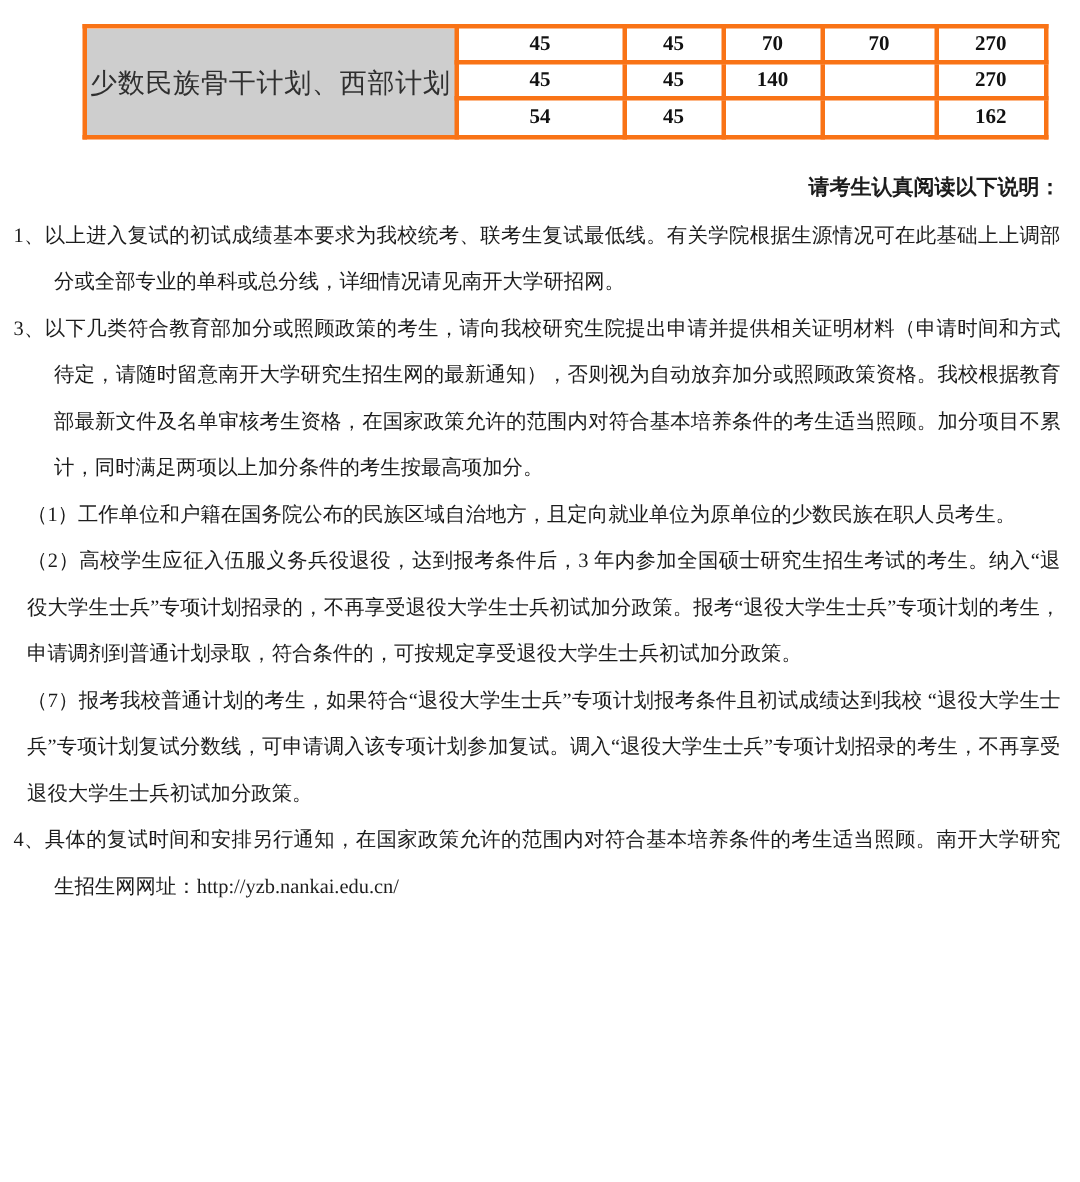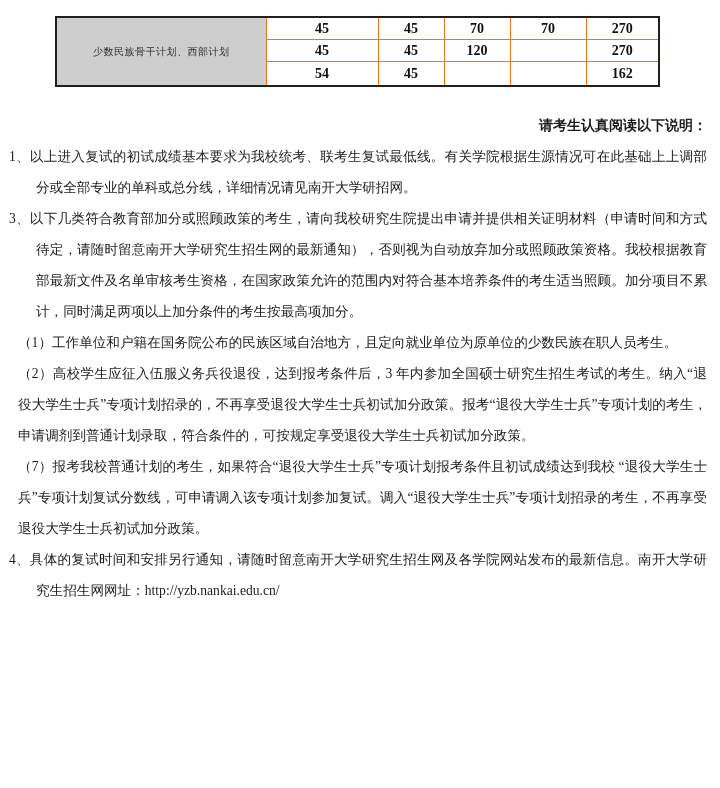--- a/index.html
+++ b/index.html
@@ -24,36 +24,36 @@
     position: absolute;
     left: 55px;
     top: 16px;
   }
   table.score {
     border-collapse: collapse;
     table-layout: fixed;
     border: 2px solid #1f1f1f;
   }
   table.score td {
-    border: 1px solid #f97316;
+    border: 3px solid #f97316;
     text-align: center;
     vertical-align: middle;
     font-size: 14px;
     font-weight: bold;
     color: #111111;
     height: 21px;
     padding: 0 2px;
     overflow: hidden;
     white-space: nowrap;
     margin-top: 40px;
   }
   table.score td.row-label {
     background: #cecece;
     font-weight: normal;
-    font-size: 10px;
+    font-size: 18px;
     color: #2f2f2f;
     text-align: center;
     letter-spacing: 0.5px;
   }
   table.score tr:last-child td { height: 23px; }
 
   
   .notes {
     position: absolute;
     left: 5px;
@@ -97,21 +97,21 @@
         <td class="row-label" rowspan="3">少数民族骨干计划、西部计划</td>
         <td>45</td>
         <td>45</td>
         <td>70</td>
         <td>70</td>
         <td>270</td>
       </tr>
       <tr>
         <td>45</td>
         <td>45</td>
-        <td>120</td>
+        <td>140</td>
         <td></td>
         <td>270</td>
       </tr>
       <tr>
         <td>54</td>
         <td>45</td>
         <td></td>
         <td></td>
         <td>162</td>
       </tr>
@@ -124,16 +124,16 @@
 
     <p class="note"><span class="marker">1、</span><span>以上进入复试的初试成绩基本要求为我校统考、联考生复试最低线。有关学院根据生源情况可在此基础上上调部分或全部专业的单科或总分线，详细情况请见南开大学研招网。</span></p>
 
 
     <p class="note"><span class="marker">3、</span><span>以下几类符合教育部加分或照顾政策的考生，请向我校研究生院提出申请并提供相关证明材料（申请时间和方式待定，请随时留意南开大学研究生招生网的最新通知），否则视为自动放弃加分或照顾政策资格。我校根据教育部最新文件及名单审核考生资格，在国家政策允许的范围内对符合基本培养条件的考生适当照顾。加分项目不累计，同时满足两项以上加分条件的考生按最高项加分。</span></p>
 
     <p class="subnote">（1）工作单位和户籍在国务院公布的民族区域自治地方，且定向就业单位为原单位的少数民族在职人员考生。</p>
     <p class="subnote">（2）高校学生应征入伍服义务兵役退役，达到报考条件后，3 年内参加全国硕士研究生招生考试的考生。纳入“退役大学生士兵”专项计划招录的，不再享受退役大学生士兵初试加分政策。报考“退役大学生士兵”专项计划的考生，申请调剂到普通计划录取，符合条件的，可按规定享受退役大学生士兵初试加分政策。</p>
     <p class="subnote">（7）报考我校普通计划的考生，如果符合“退役大学生士兵”专项计划报考条件且初试成绩达到我校 “退役大学生士兵”专项计划复试分数线，可申请调入该专项计划参加复试。调入“退役大学生士兵”专项计划招录的考生，不再享受退役大学生士兵初试加分政策。</p>
 
-    <p class="note"><span class="marker">4、</span><span>具体的复试时间和安排另行通知，请随时留意南开大学研究生招生网及各学院网站发布的最新信息。南开大学研究生招生网网址：http://yzb.nankai.edu.cn/</span></p>
+    <p class="note"><span class="marker">4、</span><span>具体的复试时间和安排另行通知，在国家政策允许的范围内对符合基本培养条件的考生适当照顾。南开大学研究生招生网网址：http://yzb.nankai.edu.cn/</span></p>
   </div>
 
 </div>
 
 </body></html>

